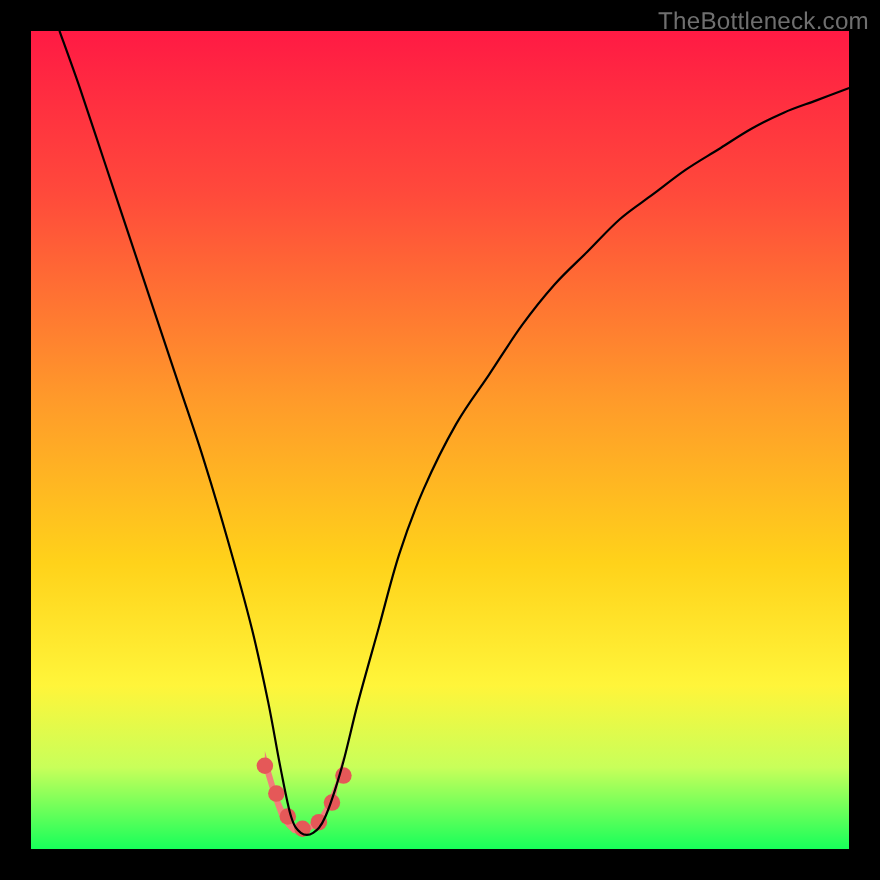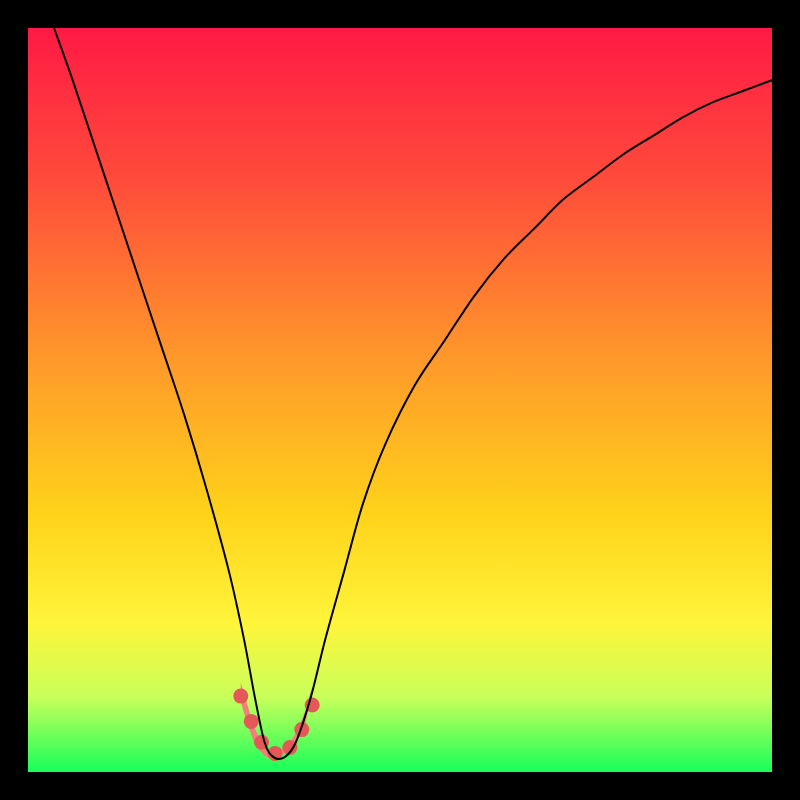--- a/index.html
+++ b/index.html
@@ -61,13 +61,14 @@
           <circle cx="223.2" cy="693.408" r="7.5" fill="#e55858"></circle>
           <circle cx="233.616" cy="714.24" r="7.5" fill="#e55858"></circle>
           <circle cx="247.008" cy="725.4" r="7.5" fill="#e55858"></circle>
           <circle cx="261.888" cy="719.448" r="7.5" fill="#e55858"></circle>
           <circle cx="273.792" cy="701.592" r="7.5" fill="#e55858"></circle>
           <circle cx="284.208" cy="677.04" r="7.5" fill="#e55858"></circle>
         </g>
       <path d="M 26.040000000000003 0 C 29.14 8.679999999999987 37.82 32.23999999999991 44.64 52.07999999999993 C 51.46 71.91999999999994 59.519999999999996 96.72000000000007 66.96 119.04000000000008 C 74.39999999999999 141.3600000000001 81.84 163.68 89.28 186 C 96.72 208.32 104.16 230.64 111.6 252.95999999999998 C 119.03999999999999 275.28 126.47999999999999 297.6 133.92 319.92 C 141.35999999999999 342.24 148.79999999999998 363.32 156.23999999999998 386.88 C 163.67999999999998 410.44 171.12 435.23999999999995 178.56 461.28 C 186 487.32 194.68000000000004 518.3199999999999 200.88000000000002 543.12 C 207.08 567.9200000000001 211.42 589 215.76 610.08 C 220.1 631.1600000000001 223.44799999999998 652.24 226.92 669.6 C 230.392 686.96 233.49200000000002 704.32 236.592 714.24 C 239.692 724.16 242.17200000000003 726.64 245.52 729.12 C 248.868 731.6 252.96 731.6 256.68 729.12 C 260.4 726.64 263.5 724.16 267.84 714.24 C 272.17999999999995 704.32 277.76 686.96 282.72 669.6 C 287.68000000000006 652.24 292.02000000000004 631.1600000000001 297.6 610.08 C 303.18 589 310 565.44 316.2 543.12 C 322.4 520.8 327.98 497.24 334.8 476.16 C 341.62 455.08000000000004 348.44 436.48 357.12 416.64 C 365.8 396.79999999999995 376.96 374.48 386.88 357.12 C 396.8 339.76 406.72 327.36 416.64000000000004 312.48 C 426.56000000000006 297.6 436.47999999999996 281.47999999999996 446.4 267.84 C 456.32 254.19999999999996 466.24 241.79999999999998 476.16 230.64 C 486.08000000000004 219.48 496 210.79999999999998 505.92 200.88 C 515.84 190.96 525.76 179.8 535.68 171.12 C 545.5999999999999 162.44 555.52 156.23999999999995 565.44 148.79999999999995 C 575.3600000000001 141.35999999999996 585.2800000000001 133.3 595.2 126.48000000000002 C 605.12 119.66000000000003 615.04 114.08 624.9599999999999 107.88 C 634.8799999999999 101.67999999999999 644.8 94.85999999999997 654.72 89.27999999999997 C 664.6400000000001 83.69999999999997 674.5600000000001 78.73999999999997 684.48 74.39999999999998 C 694.4 70.05999999999999 704.32 66.96000000000002 714.24 63.24000000000001 C 724.16 59.52 739.04 53.93999999999994 744 52.07999999999993" fill="none" stroke="#000000" stroke-width="2"></path>
     </svg>
   </div>
+  <div class="watermark">TheBottleneck.com</div>
 </div>
 
 </body></html>

